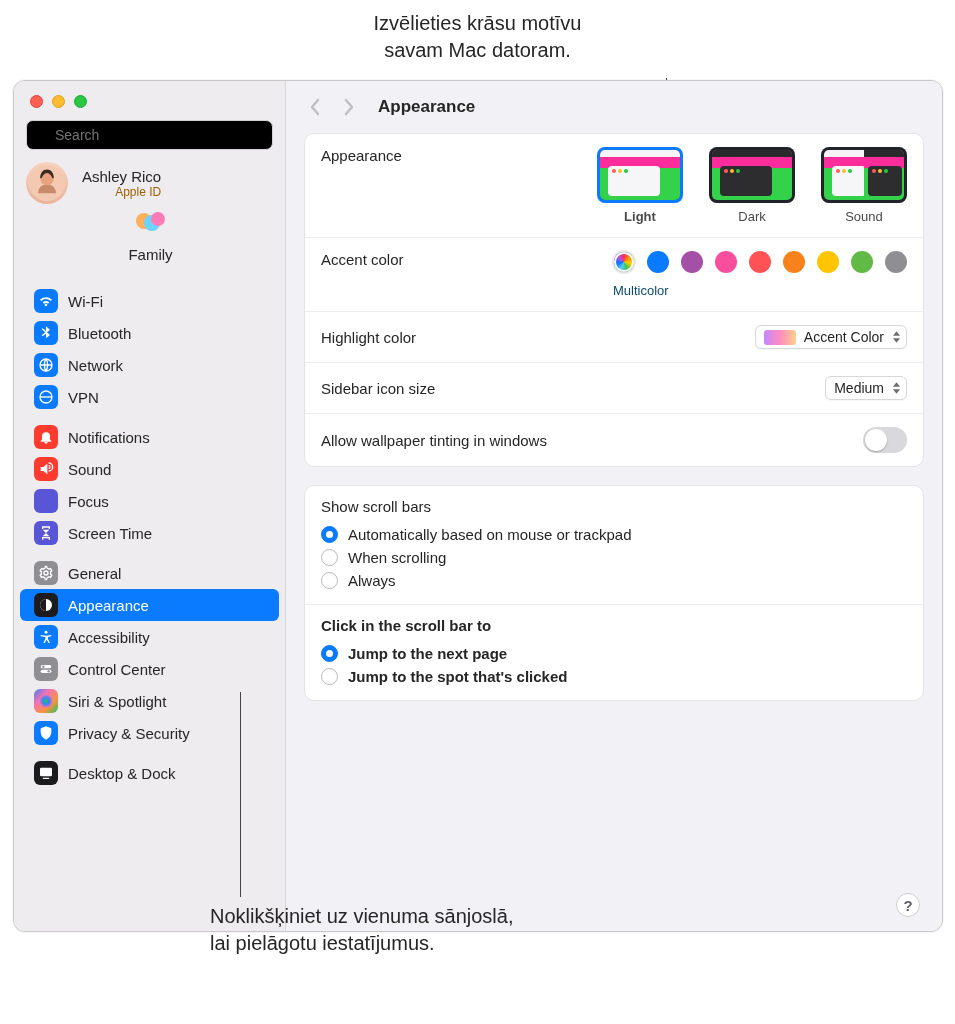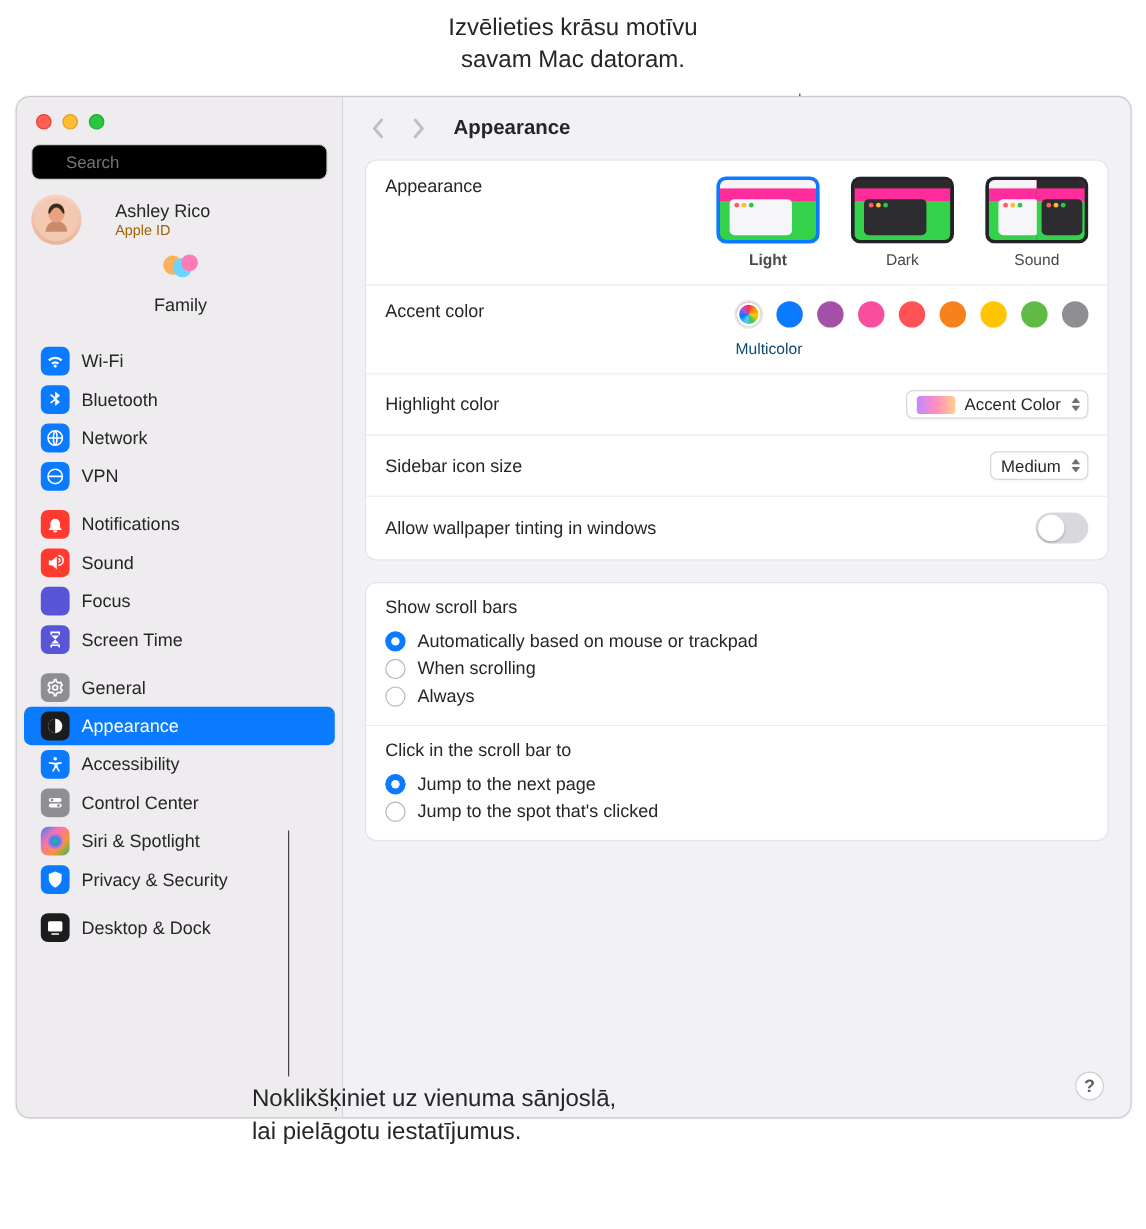--- a/index.html
+++ b/index.html
@@ -80,21 +80,21 @@
     color: #777;
     position: relative;
   }
   .search-wrap { position: relative; }
   .search-icon {
     position: absolute; left: 21px; top: 19px;
     width: 15px; height: 15px; color:#8a8a8e;
   }
   .account {
     display: flex; align-items: center;
-    padding: 6px 12px 4px 12px; gap: 28px;
+    padding: 6px 12px 4px 12px; gap: 14px; text-align: right;
   }
   .avatar {
     width: 42px; height: 42px; border-radius: 50%;
     background: linear-gradient(#f7d3c0, #e9b49a);
     display:flex;align-items:center;justify-content:center;
     overflow:hidden;
   }
   .avatar svg{width:36px;height:36px;}
   .account .name { font-size: 15px; }
   .account .sub { font-size: 12px; color: #a16207; }
@@ -158,21 +158,21 @@
     border-radius:10px;
   }
   .row {
     display:flex; align-items:center; justify-content:space-between;
     padding: 13px 16px;
     border-bottom:1px solid #ededf0;
   }
   .row:last-child{border-bottom:none;}
   .row .label{font-size:15px;}
   .row-col { padding:12px 16px; border-bottom:1px solid #ededf0;}
-  .row-col:last-child{border-bottom:none;}
+  .row-col:last-child{border-bottom:none;font-weight:bold;}
   
   .thumbs{display:flex;gap:26px;}
   .thumb{display:flex;flex-direction:column;align-items:center;gap:6px;cursor:pointer;}
   .thumb-box{
     width:86px;height:56px;border-radius:8px;position:relative;overflow:hidden;
     border:3px solid transparent;
     background:#202327;
   }
   .thumb.selected .thumb-box{border-color:#0a7aff;}
   .thumb.selected .thumb-label{font-weight:700;}

